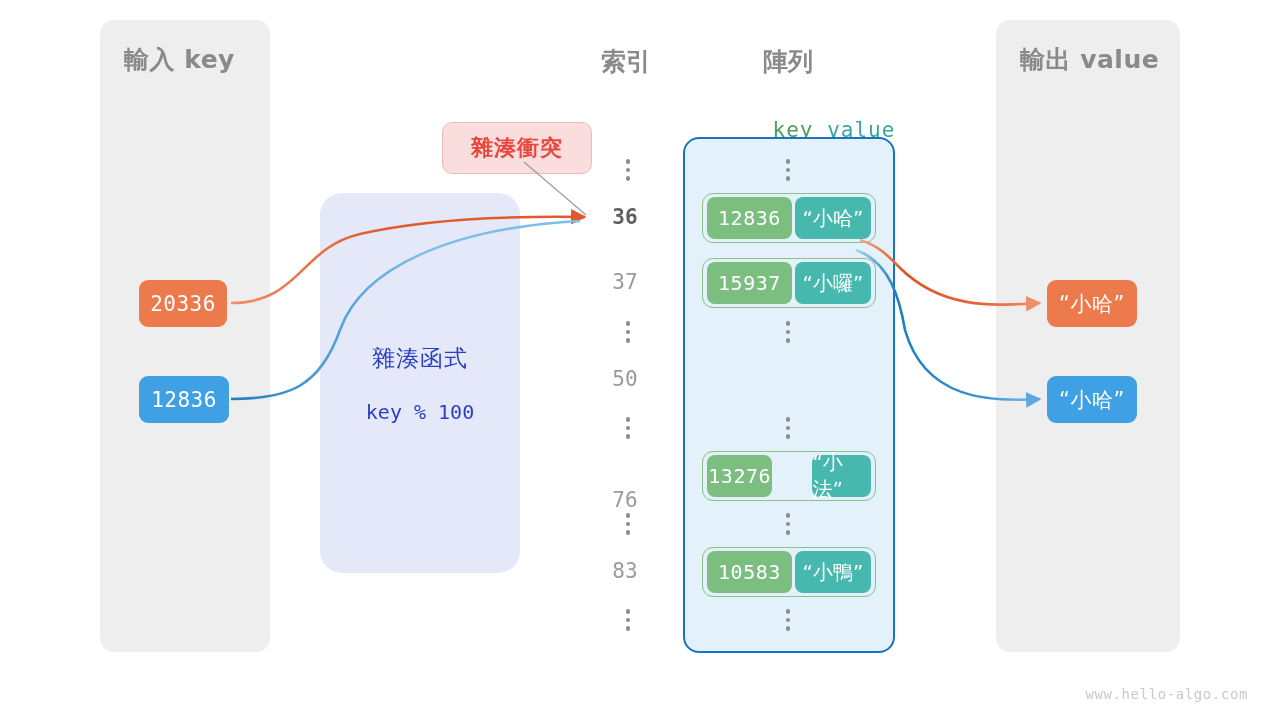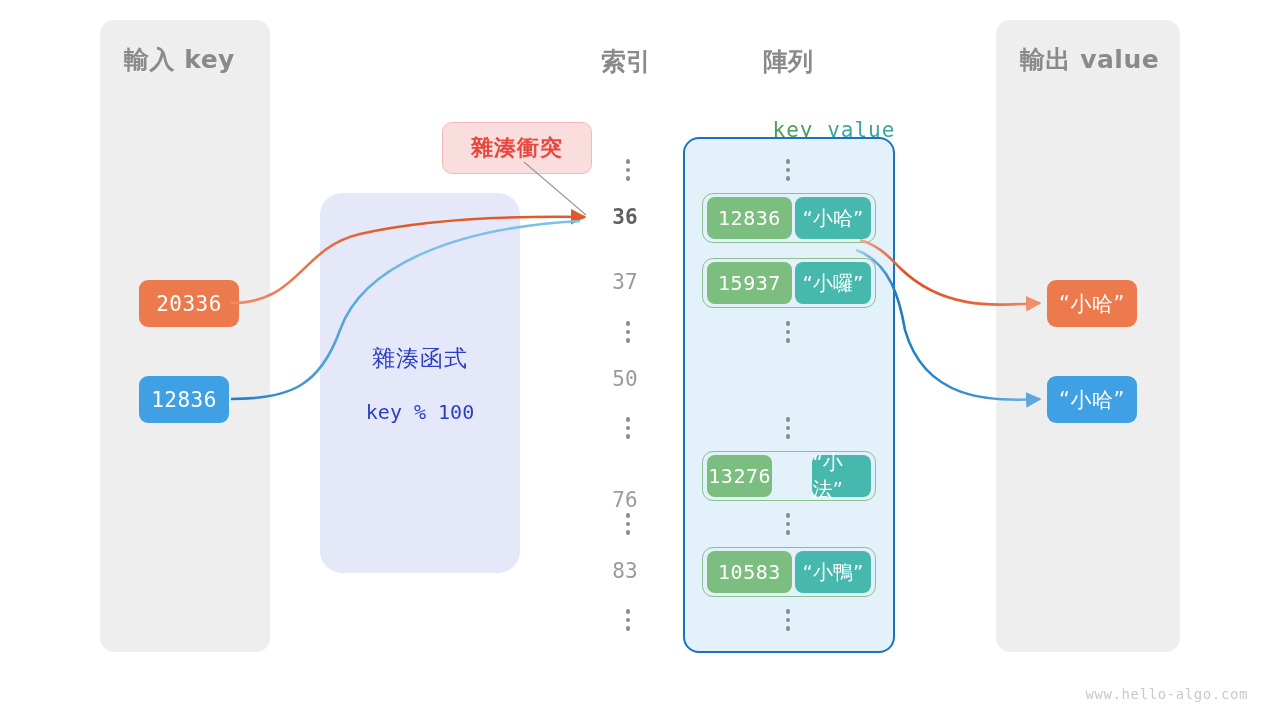--- a/index.html
+++ b/index.html
@@ -200,21 +200,21 @@
     <span class="k">key</span><span> </span><span class="v">value</span>
   </div>
 
   <div class="hash-box" style="left:320px; top:193px; width:200px; height:380px;">
     <div class="hash-title">雜湊函式</div>
     <div class="hash-expr">key % 100</div>
   </div>
 
   <div class="badge" style="left:442px; top:122px; width:148px; height:50px;">雜湊衝突</div>
 
-  <div class="chip orange" style="left:139px; top:280px; width:100px; height:47px;">20336</div>
+  <div class="chip orange" style="left:139px; top:280px; width:88px; height:47px;">20336</div>
   <div class="chip blue" style="left:139px; top:376px; width:90px; height:47px;">12836</div>
 
   <div class="chip orange cjk" style="left:1047px; top:280px; width:90px; height:47px;">“小哈”</div>
   <div class="chip blue cjk" style="left:1047px; top:376px; width:90px; height:47px;">“小哈”</div>
 
   <div class="array-box" style="left:683px; top:137px; width:212px; height:516px;"></div>
 
   <div class="idx active" style="left:595px; top:205px; width:60px;">36</div>
   <div class="idx" style="left:595px; top:270px; width:60px;">37</div>
   <div class="idx" style="left:595px; top:367px; width:60px;">50</div>

